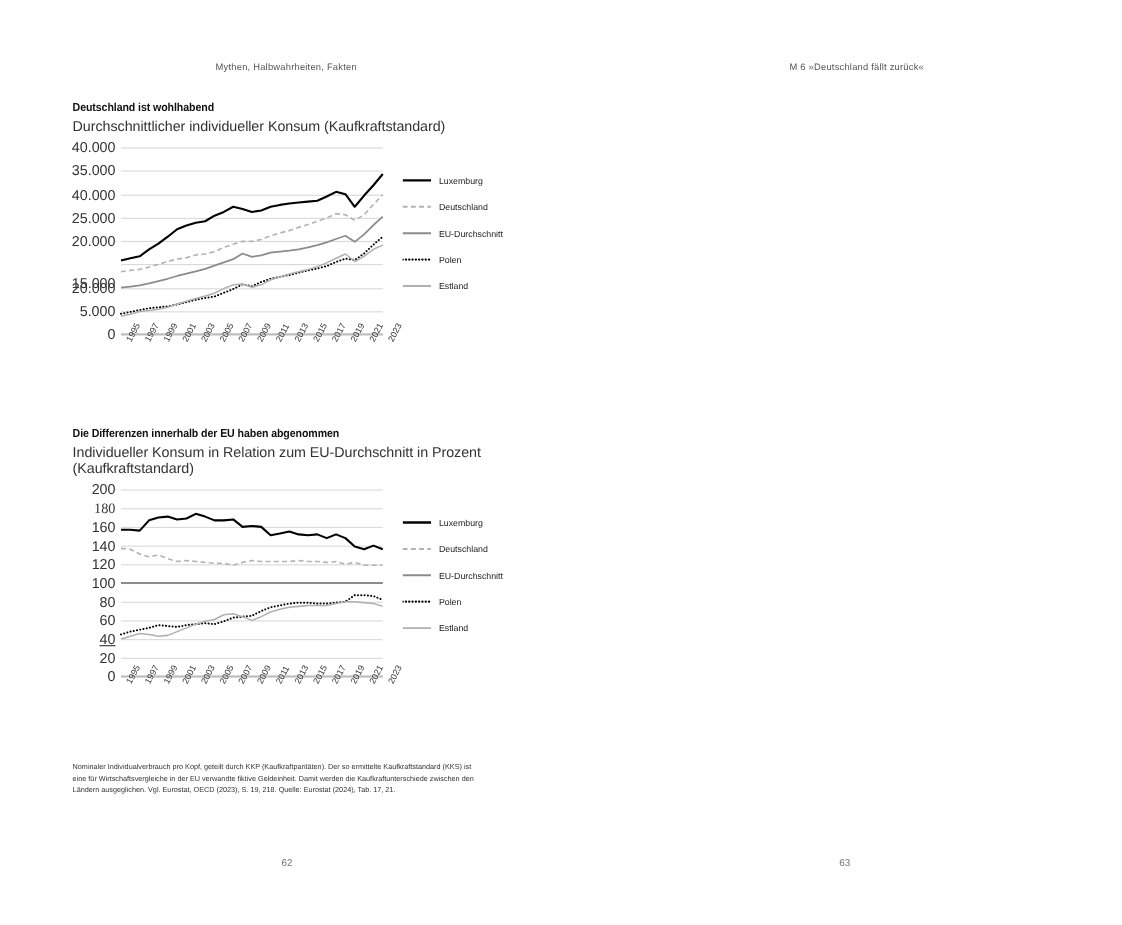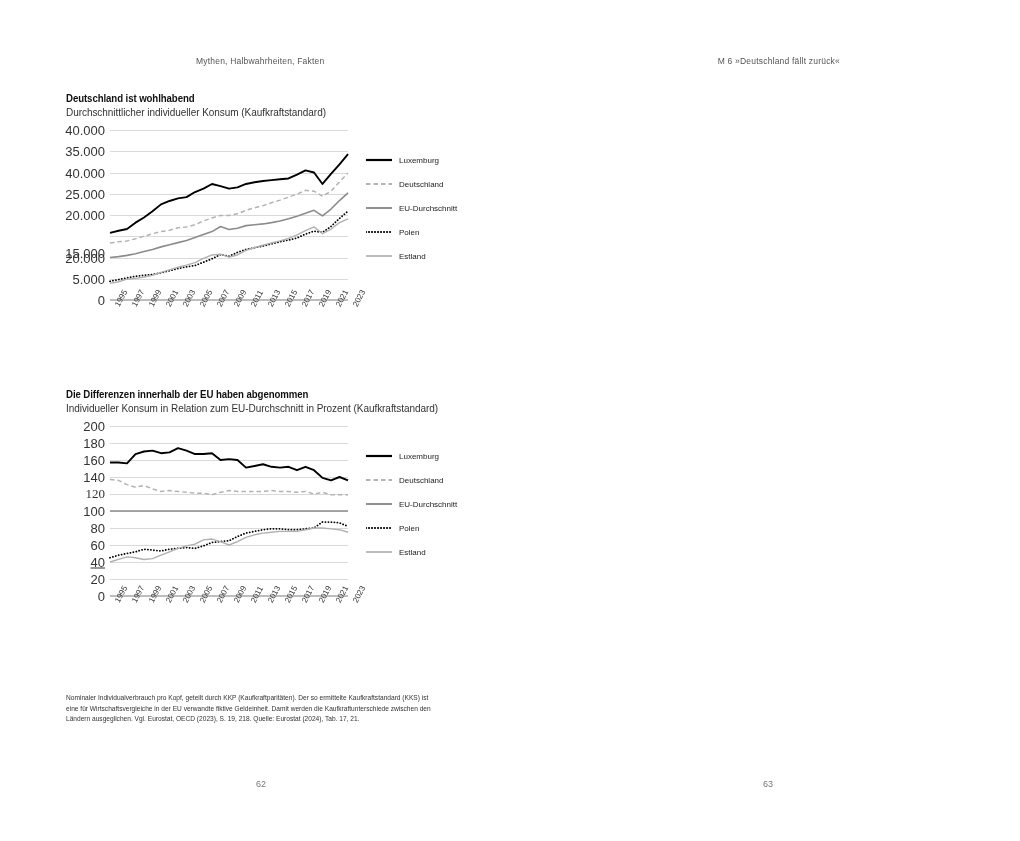--- a/index.html
+++ b/index.html
@@ -38,21 +38,21 @@
   .figure{position:absolute;left:66px;width:420px;}
   .fig1{top:92px;}
   .fig2{top:388px;}
   .fig-title{
     font-size:10.5px;font-weight:bold;color:#111;
     letter-spacing:-0.1px;
     margin:0 0 3px 0;
     transform:scaleX(0.92);transform-origin:left center;
   }
   .fig-sub{
-    font-size:10px;color:#333;margin:0 0 6px 0;letter-spacing:-0.05px;
+    font-size:13px;color:#333;margin:0 0 6px 0;letter-spacing:-0.05px;
   }
   .chart-wrap{position:relative;width:420px;height:216px;}
   .plot{position:absolute;left:44px;top:6px;width:238px;height:170px;}
   .ylab{
     position:absolute;right:calc(100% + 5px);
     font-size:13px;color:#333;white-space:nowrap;
     transform:translateY(-50%);
   }
   .grid{position:absolute;left:0;width:100%;height:1px;background:#d9d9d9;}
   .grid.axis0{height:2px;background:#bdbdbd;}
@@ -183,27 +183,27 @@
             <div class="ylab" style="top: 153px;">20</div>
             <div class="grid" style="top: 136px;"></div>
             <div class="ylab" style="top: 136px; text-decoration: underline;">40</div>
             <div class="grid" style="top: 119px;"></div>
             <div class="ylab" style="top: 119px;">60</div>
             <div class="grid" style="top: 102px;"></div>
             <div class="ylab" style="top: 102px;">80</div>
             <div class="grid" style="top: 85px;"></div>
             <div class="ylab" style="top: 85px;">100</div>
             <div class="grid" style="top: 68px;"></div>
-            <div class="ylab" style="top: 68px; font-family: Liberation Serif, serif;">120</div>
+            <div class="ylab" style="top: 68px;">120</div>
             <div class="grid" style="top: 51px;"></div>
             <div class="ylab" style="top: 51px;">140</div>
             <div class="grid" style="top: 34px;"></div>
             <div class="ylab" style="top: 34px;">160</div>
             <div class="grid" style="top: 17px;"></div>
-            <div class="ylab" style="top: 17px;">180</div>
+            <div class="ylab" style="top: 17px; font-family: Liberation Serif, serif;">180</div>
             <div class="grid" style="top: 0px;"></div>
             <div class="ylab" style="top: 0px; margin-left: 12px;">200</div>
             <div class="xlab" style="left: 3px;">1995</div>
             <div class="xlab" style="left: 20px;">1997</div>
             <div class="xlab" style="left: 37px;">1999</div>
             <div class="xlab" style="left: 54px;">2001</div>
             <div class="xlab" style="left: 71px;">2003</div>
             <div class="xlab" style="left: 88px;">2005</div>
             <div class="xlab" style="left: 105px;">2007</div>
             <div class="xlab" style="left: 122px;">2009</div>

